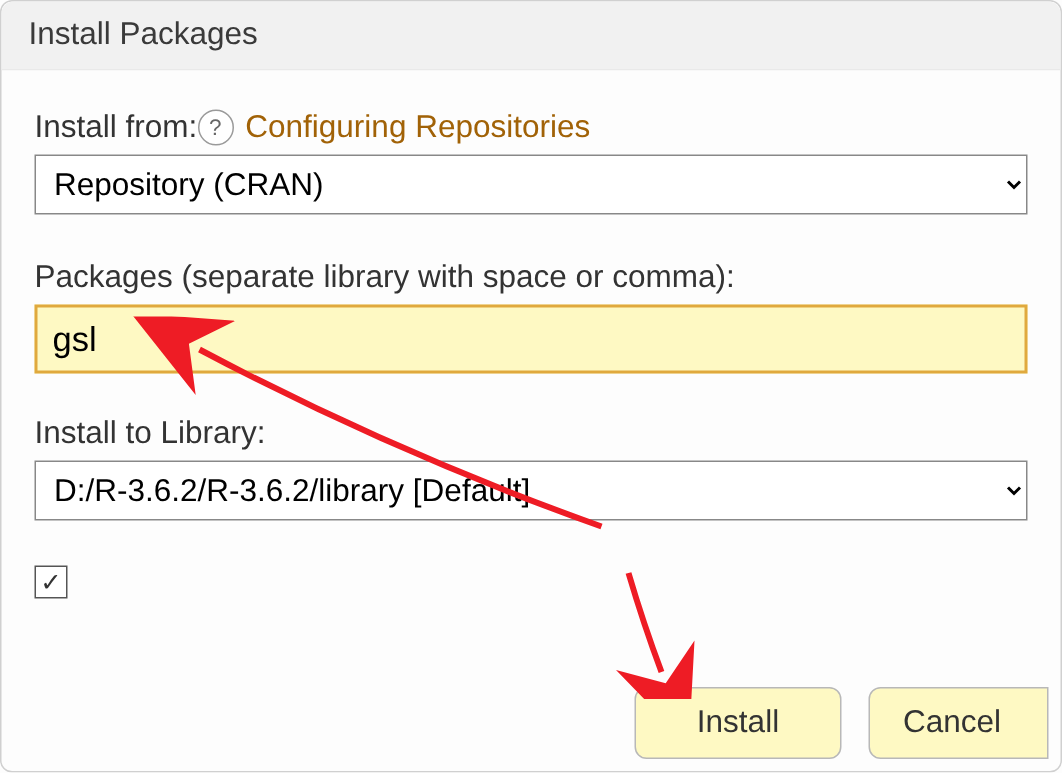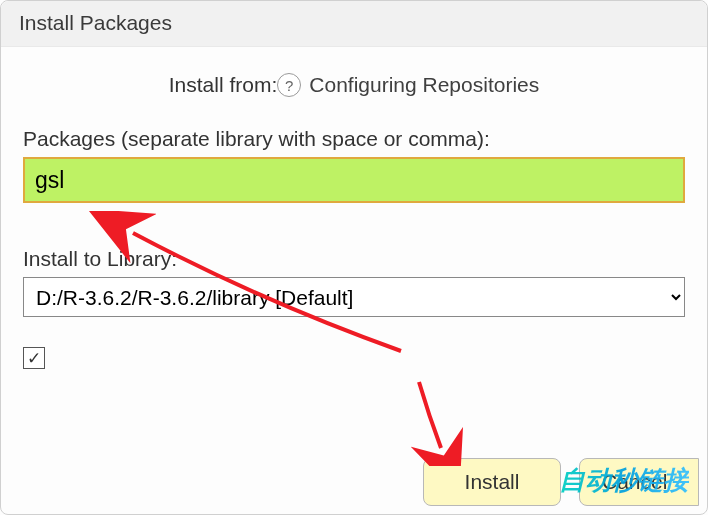--- a/index.html
+++ b/index.html
@@ -28,21 +28,21 @@
     padding:10px 14px 0 18px;
     font-size:21px;
     color:#3a3a3a;
   }
   .content {
     padding:26px 22px 0 22px;
   }
   .top-row {
     display:flex;
     align-items:center;
-    justify-content:center;
+    justify-content:flex-start;
     margin-bottom:6px;
   }
   .label {
     font-size:21px;
     color:#333;
   }
   .help-area {
     display:flex;
     align-items:center;
     gap:8px;
@@ -50,45 +50,45 @@
   .help-icon {
     width:24px; height:24px;
     border:1px solid #9a9a9a;
     border-radius:50%;
     display:flex; align-items:center; justify-content:center;
     font-size:15px;
     color:#666;
     background:#fff;
   }
   .help-link {
-    color:#404040;
+    color:#a16207;
     font-size:21px;
     text-decoration:none;
   }
   .select {
     width:100%;
     height:40px;
     border:1px solid #888;
     background:#fff;
     font-size:21px;
     padding:4px 8px;
     font-family:inherit;
   }
   .input-hl {
     width:100%;
     height:46px;
     border:2px solid #e0a93e;
-    background:#bef264;
+    background:#fef9c3;
     font-size:23px;
     padding:4px 10px;
     font-family:inherit;
     outline:none;
   }
   .section { margin-top:30px; }
-  .section2 { margin-top:44px; }
+  .section2 { margin-top:28px; }
   .checkbox-row {
     margin-top:30px;
     display:flex;
     align-items:center;
     gap:10px;
   }
   .checkbox {
     width:22px; height:22px;
     border:1px solid #555;
     background:#fff;
@@ -148,20 +148,23 @@
   <div class="content">
 
     <div class="top-row">
       <div class="label">Install from:</div>
       <div class="help-area">
         <span class="help-icon">?</span>
         <a class="help-link" href="#">Configuring Repositories</a>
       </div>
     </div>
 
+    <select class="select">
+      <option>Repository (CRAN)</option>
+    </select>
 
     <div class="section">
       <div class="label" style="margin-bottom:6px;">Packages (separate library with space or comma):</div>
       <input class="input-hl" type="text" value="gsl" style="">
     </div>
 
     <div class="section2">
       <div class="label" style="margin-bottom:6px;">Install to Library:</div>
       <select class="select">
         <option>D:/R-3.6.2/R-3.6.2/library [Default]</option>
@@ -190,15 +193,14 @@
 
   <svg class="ann" style="left:400px; top:375px;" width="100" height="90">
     <defs>
       <marker id="ah2" markerWidth="16" markerHeight="14" refX="3" refY="7" orient="auto">
         <path d="M0,0 L16,7 L0,14 L5,7 Z" fill="#ee1c25"></path>
       </marker>
     </defs>
     <path d="M18,6 Q28,40 40,72" stroke="#ee1c25" stroke-width="4" fill="none" marker-end="url(#ah2)"></path>
   </svg>
 
-  <div class="watermark">自动秒链接</div>
 
 </div>
 
 </body></html>

